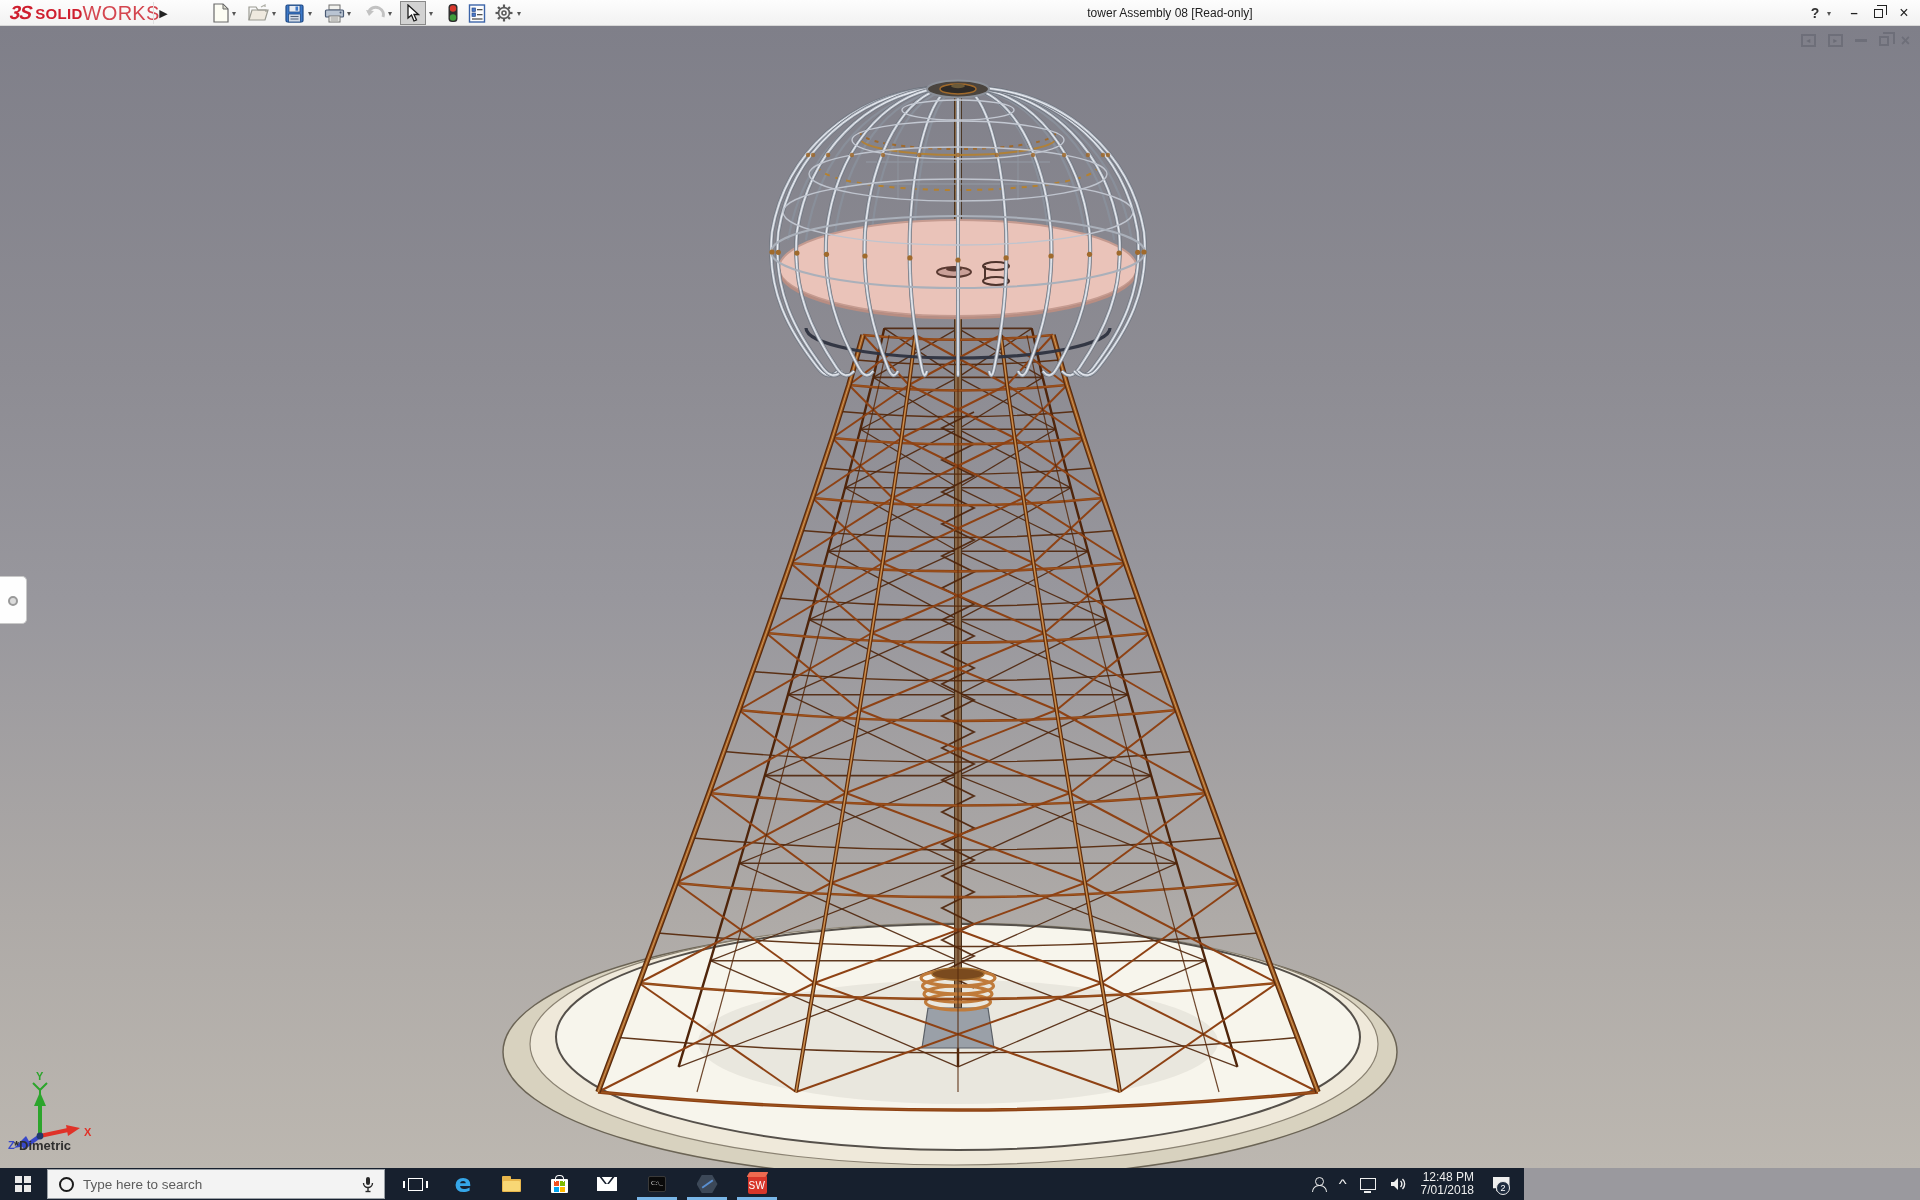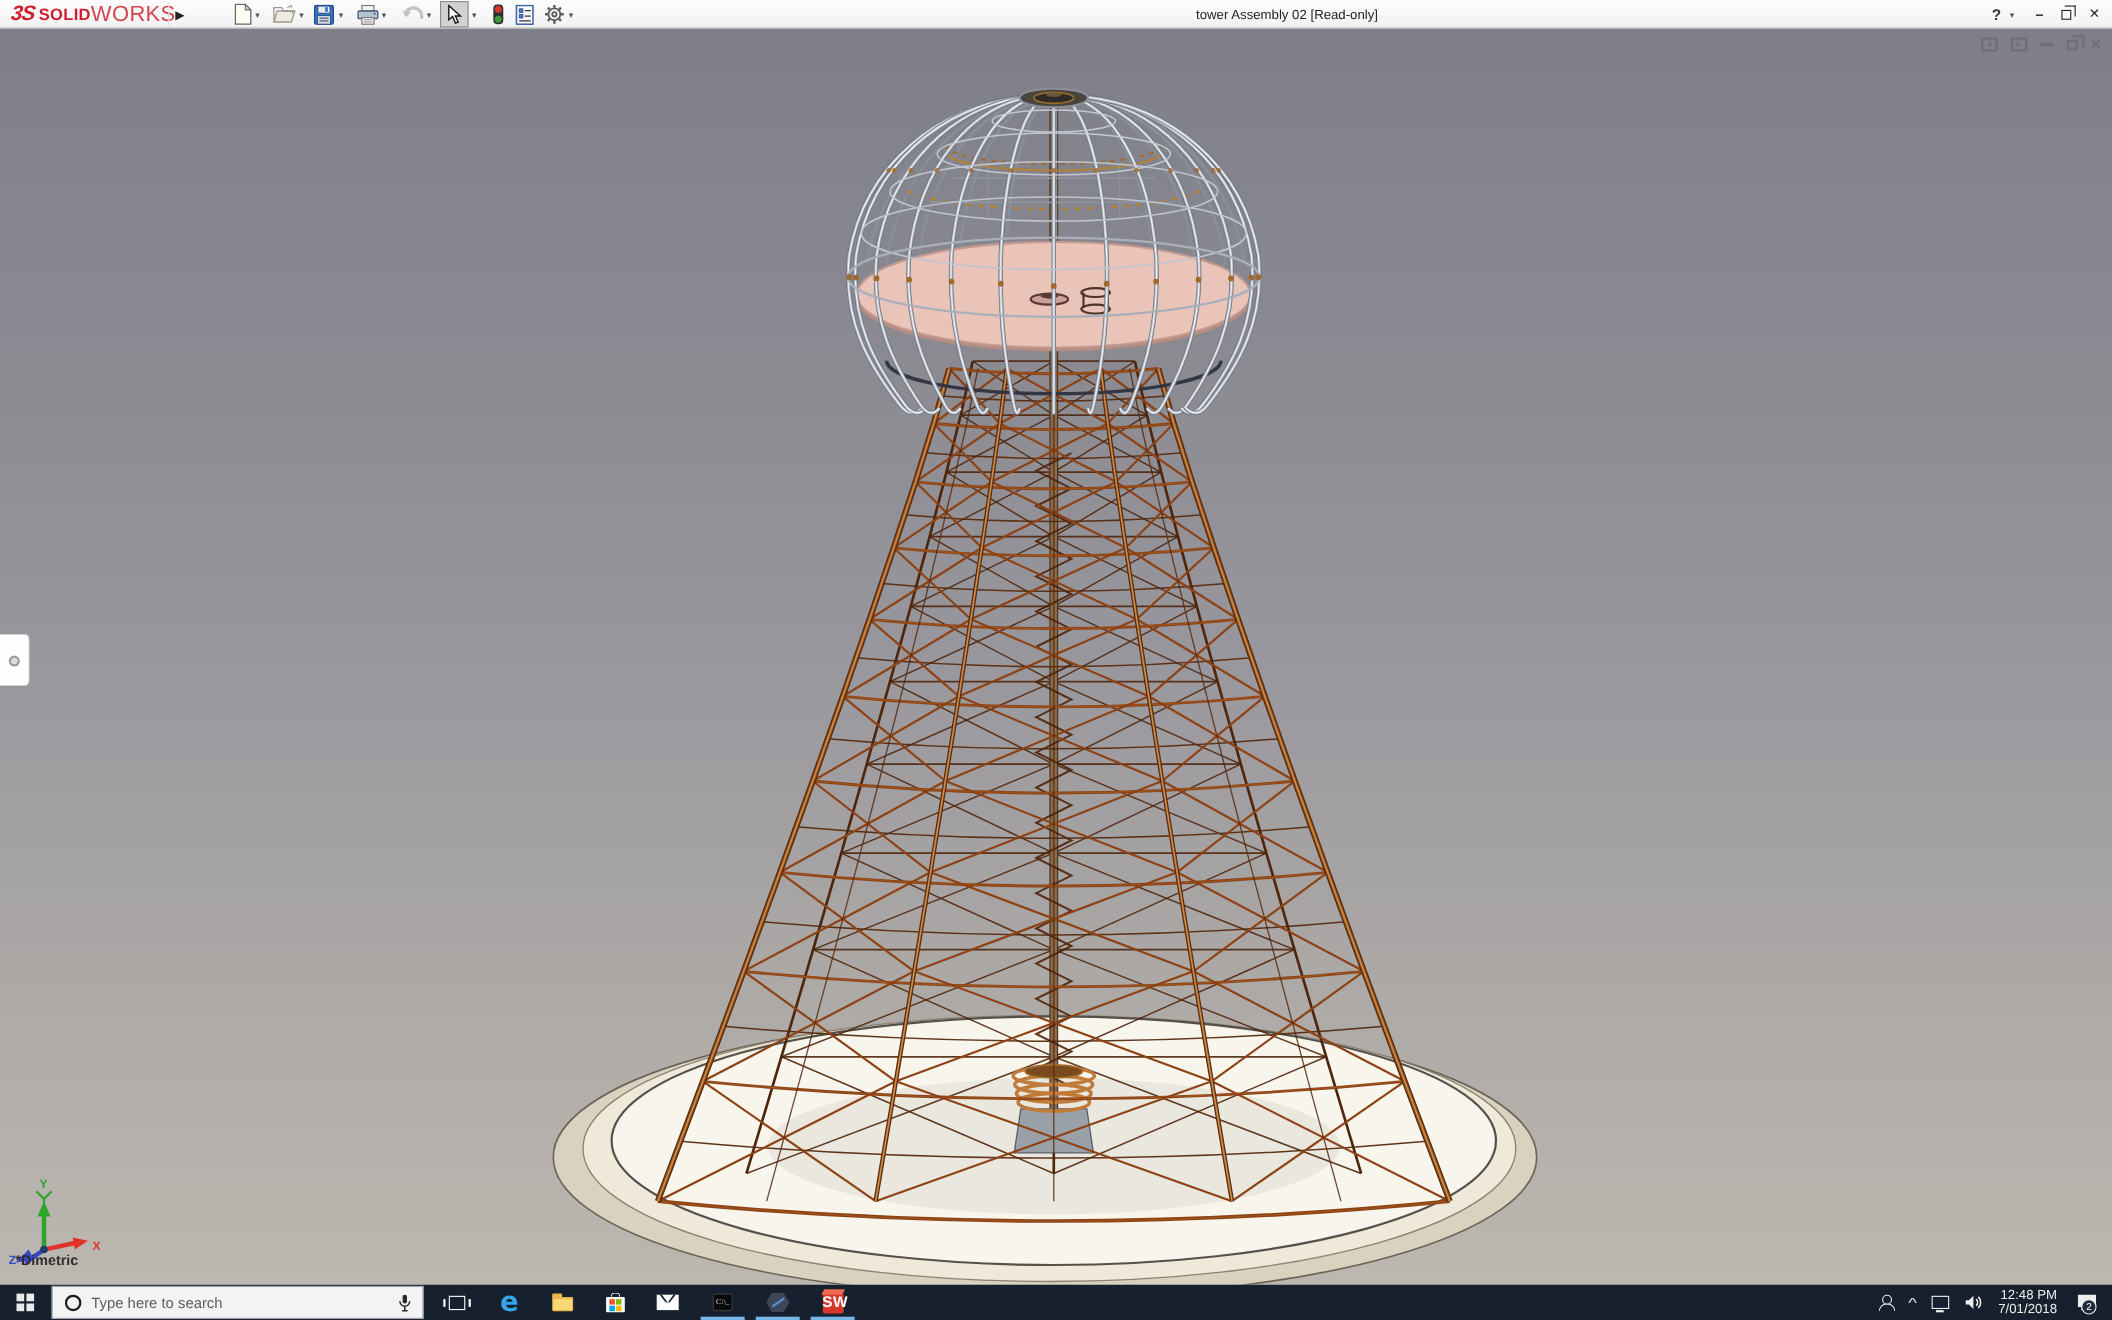--- a/index.html
+++ b/index.html
@@ -47,21 +47,21 @@
 
   #panel-tab{position:absolute;left:0;top:550px;width:27px;height:48px;background:#fefefe;
     border:1px solid #c9c9c9;border-left:none;border-radius:0 5px 5px 0;cursor:pointer;}
   #panel-tab .knob{position:absolute;left:8px;top:19px;width:10px;height:10px;border-radius:50%;
     border:2px solid #9a9a9a;background:#dcdcdc;}
 
   #view-label{position:absolute;left:14px;top:1112px;font-size:13px;font-weight:bold;color:#2e2e2e;}
   #triad{position:absolute;left:6px;top:1030px;}
 
   
-  #taskbar{position:absolute;left:0;top:1168px;width:1920px;height:32px;background:#17202e;z-index:40;}
+  #taskbar{position:absolute;left:0;top:1168px;width:1524px;height:32px;background:#17202e;z-index:40;}
   #start{position:absolute;left:0;top:0;width:46px;height:32px;display:flex;align-items:center;justify-content:center;cursor:pointer;}
   #start .wgrid{display:grid;grid-template-columns:7px 7px;grid-template-rows:7px 7px;gap:1.5px;transform:skewY(0deg);}
   #start .wgrid i{background:#eaeaea;}
   #searchbox{position:absolute;left:47px;top:1px;width:338px;height:30px;background:#f3f3f3;
     border:1px solid #9aa0a6;display:flex;align-items:center;cursor:text;}
   #searchbox .ring{width:15px;height:15px;border:2.5px solid #1b1b1b;border-radius:50%;margin:0 9px 0 11px;}
   #searchbox .ph{font-size:13.5px;color:#5c5c5c;flex:1;}
   #searchbox .mic{margin-right:10px;}
   .appbtn{position:absolute;top:0;width:46px;height:32px;display:flex;align-items:center;justify-content:center;cursor:pointer;}
   .openbar{position:absolute;top:29px;height:3px;width:40px;background:#79b6e8;}
@@ -82,21 +82,21 @@
   .envelope:before{content:"";position:absolute;left:-2px;top:-9px;width:24px;height:16px;
     background:#17202e;transform:rotate(0deg);clip-path:polygon(0 0,50% 100%,100% 0,100% 20%,50% 115%,0 20%);}
   .cmdicon{position:relative;width:18px;height:16px;background:#0a0a0a;border:1px solid #3a3a3a;border-radius:2px;
     color:#d8d8d8;font-size:7px;font-family:Liberation Serif, serif;padding:2px 0 0 2px;}
   .hexagon{width:21px;height:19px;background:#3c4858;clip-path:polygon(25% 3%,75% 3%,100% 50%,75% 97%,25% 97%,0 50%);
     display:flex;align-items:center;justify-content:center;}
   .hexagon i{display:block;width:13px;height:2px;background:#5a8fd0;transform:rotate(-35deg);}
   .swcube{position:relative;width:19px;height:19px;background:#d8362a;border-radius:2px;text-align:center;}
   .swcube:before{content:"";position:absolute;left:0;top:-3px;width:19px;height:5px;background:#ef6a50;
     transform:skewX(-30deg);border-radius:1px;}
-  .swcube .sw{position:relative;color:#fff;font-weight:bold;font-size:14px;line-height:12px;letter-spacing:.5px;}
+  .swcube .sw{position:relative;color:#fff;font-weight:normal;font-size:10px;line-height:12px;letter-spacing:.5px;}
   #tray{position:absolute;right:0;top:0;height:32px;display:flex;align-items:center;gap:14px;padding-right:10px;color:#eee;}
   .tray-item{display:flex;align-items:center;justify-content:center;cursor:pointer;}
   .chev{font-size:12px;color:#eee;transform:scaleX(1.4);}
   #clock{line-height:13px;font-size:12px;text-align:right;cursor:default;}
   .people{position:relative;width:14px;height:14px;}
   .people:before{content:"";position:absolute;left:3px;top:0;width:7px;height:7px;border:1.6px solid #eee;border-radius:50%;}
   .people:after{content:"";position:absolute;left:0px;top:8px;width:13px;height:6px;border:1.6px solid #eee;border-bottom:none;border-radius:7px 7px 0 0;}
   .netmon{position:relative;width:16px;height:12px;border:1.6px solid #eee;}
   .netmon:after{content:"";position:absolute;left:3px;bottom:-4px;width:7px;height:2px;background:#eee;}
   .actioncenter{position:relative;width:17px;height:15px;background:#eee;
@@ -203,21 +203,21 @@
           <line x1="4" y1="4" x2="5.8" y2="5.8"></line>
             <line x1="14.2" y1="14.2" x2="16" y2="16"></line>
           <line x1="16" y1="4" x2="14.2" y2="5.8"></line>
             <line x1="5.8" y1="14.2" x2="4" y2="16"></line>
         </g>
       </g>
     </svg>
   </div>
   <div class="ddc" style="left:517px">▾</div>
 
-  <div id="title">tower Assembly 02 [Read-only]</div>
+  <div id="title">tower Assembly 08 [Read-only]</div>
 
   <div id="help">?</div>
   <div id="help-caret">▾</div>
   <div class="wctl" style="left:1842px;font-weight:bold">–</div>
   <div class="wctl" id="win-restore" style="left:1866px"><span></span></div>
   <div class="wctl" style="left:1892px;font-size:16px">×</div>
 </div>
 
 <div id="viewport">
   <svg id="model-svg" width="1920" height="1142" viewBox="0 26 1920 1142">

